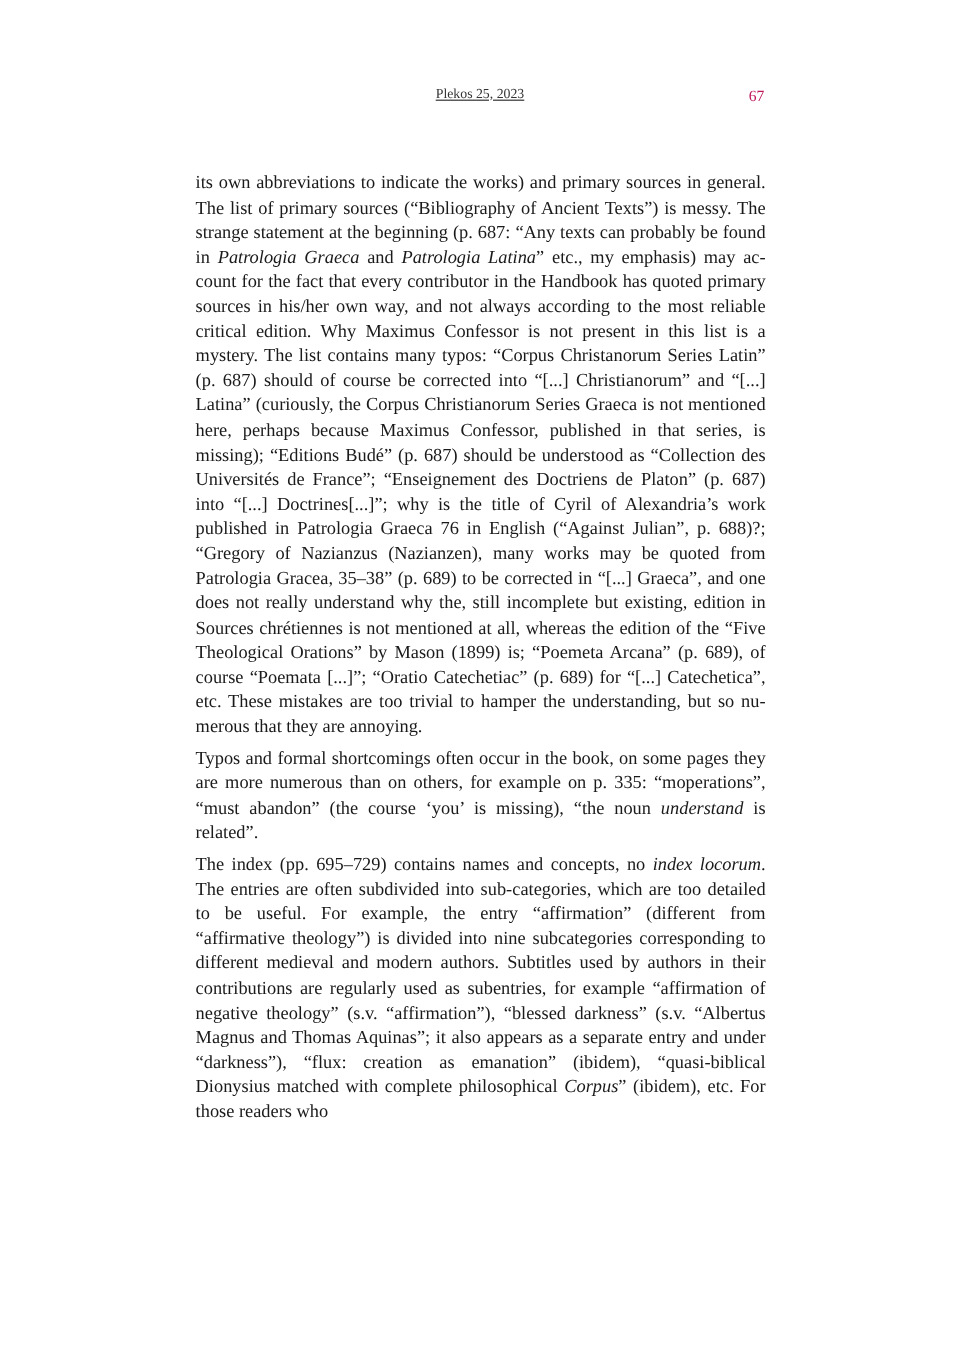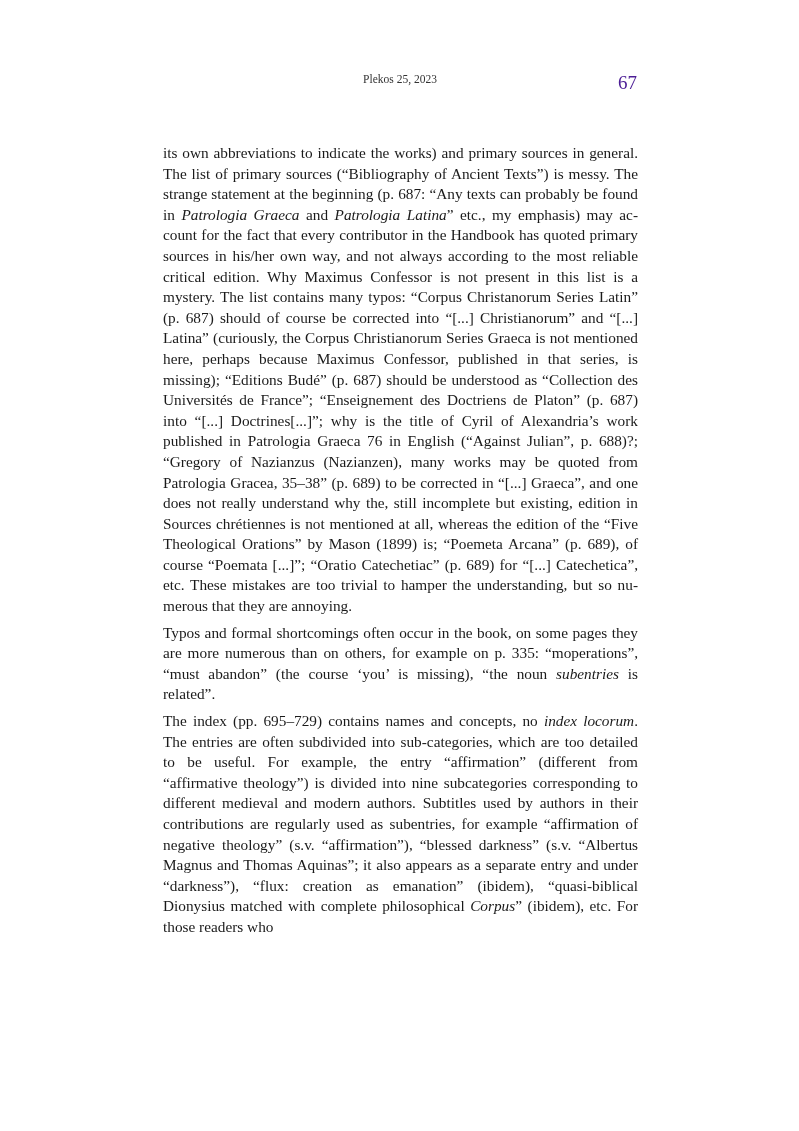--- a/index.html
+++ b/index.html
@@ -6,24 +6,24 @@
   body {
     width: 799px; height: 1131px; position: relative; overflow: hidden;
     font-family: "Liberation Serif", "DejaVu Serif", serif;
     color: #1a1a1a;
   }
   .page-header {
     position: absolute; top: 73px; left: 163px; width: 474px; height: 16px;
     font-size: 11.5px; color: #333;
   }
   .header-title {
-    position: absolute; left: 0; right: 0; text-align: center; top: 0;
+    position: absolute; left: 0; right: 0; text-align: center; top: 0; text-decoration: underline;
   }
   .page-number {
-    position: absolute; right: 0; top: -1px; font-size: 19px; color: #4c1d95;
+    position: absolute; right: 0; top: -1px; font-size: 13px; color: #be185d;
   }
   .body-text {
     position: absolute; top: 143px; left: 163px; width: 475px;
     font-size: 15.3px; line-height: 20.6px; text-align: justify;
     hyphens: manual;
   }
   .body-text p { margin: 0 0 6px 0; }
   .body-text b { font-weight: normal; }
   .body-text i { font-style: italic; margin-top: 43px; }
 </style>
@@ -33,18 +33,18 @@
 <div class="page-header">
   <span class="header-title">Plekos 25, 2023</span>
   <span class="page-number">67</span>
 </div>
 
 <div class="body-text">
   <p>
     <span>its own abbreviations to indicate the works) and primary sources in general. The list of primary sources (“Bibliography of Ancient Texts”) is messy. The strange statement at the beginning (p. 687: “Any texts can </span><b>probably</b><span> be found in </span><i>Patrologia Graeca</i><span> and </span><i>Patrologia Latina</i><span>” etc., my emphasis) may ac­count for the fact that every contributor in the Handbook has quoted pri­mary sources in his/her own way, and not always according to the most reliable critical edition. Why Maximus Confessor is not present in this list is a mystery. The list contains many typos: “Corpus Christanorum Series Latin” (p. 687) should of course be corrected into “[...] Christianorum” and “[...] Latina” (curiously, the Corpus Christianorum Series Graeca is not men­tioned here, perhaps because Maximus Confessor, published in that series, is missing); “Editions Budé” (p. 687) should be understood as “Collection des Universités de France”; “Enseignement des Doctriens de Platon” (p. 687) into “[...] Doctrines[...]”; why is the title of Cyril of Alexandria’s work published in Patrologia Graeca 76 in English (“Against Julian”, p. 688)?; “Gregory of Nazianzus (Nazianzen), many works may be quoted from Patrologia Gracea, 35–38” (p. 689) to be corrected in “[...] Graeca”, and one does not really understand why the, still incomplete but existing, edition in Sources chrétiennes is not mentioned at all, whereas the edition of the “Five Theological Orations” by Mason (1899) is; “Poemeta Arcana” (p. 689), of course “Poemata [...]”; “Oratio Catechetiac” (p. 689) for “[...] Catechetica”, etc. These mistakes are too trivial to hamper the understanding, but so nu­merous that they are annoying.</span>
   </p>
   <p>
-    <span>Typos and formal shortcomings often occur in the book, on some pages they are more numerous than on others, for example on p. 335: “mopera­tions”, “must abandon” (the course ‘you’ is missing), “the noun </span><i>subentries</i><span> is related”.</span>
+    <span>Typos and formal shortcomings often occur in the book, on some pages they are more numerous than on others, for example on p. 335: “mopera­tions”, “must abandon” (the course ‘you’ is missing), “the noun </span><i>understand</i><span> is related”.</span>
   </p>
   <p>
     <span>The index (pp. 695–729) contains names and concepts, no </span><i>index locorum</i><span>. The entries are often subdivided into sub-categories, which are too detailed to be useful. For example, the entry “affirmation” (different from “affirmative theology”) is divided into nine subcategories corresponding to different me­dieval and modern authors. Subtitles used by authors in their contributions are regularly used as subentries, for example “affirmation of negative theol­ogy” (s.v. “affirmation”), “blessed darkness” (s.v. “Albertus Magnus and Thomas Aquinas”; it also appears as a separate entry and under “darkness”), “flux: creation as emanation” (ibidem), “quasi-biblical Dionysius matched with complete philosophical </span><i>Corpus</i><span>” (ibidem), etc. For those readers who</span>
   </p>
 </div>
 
 </body></html>

